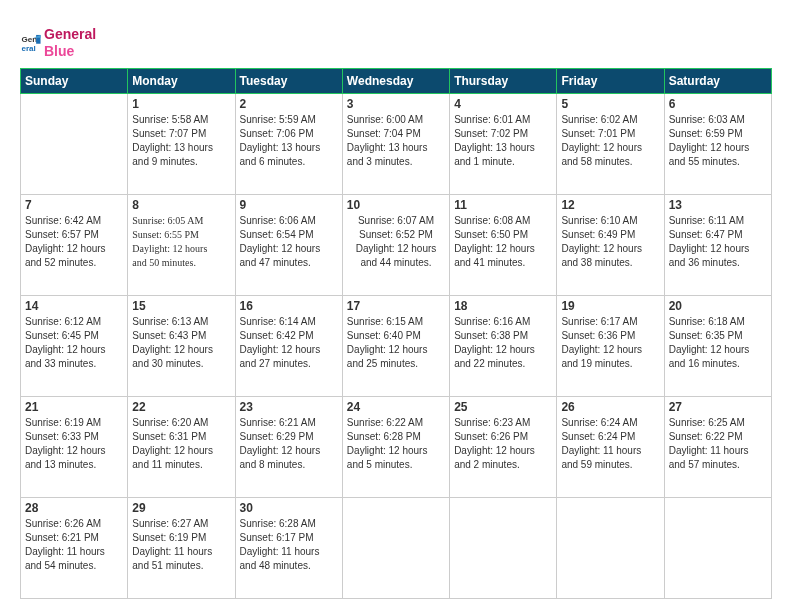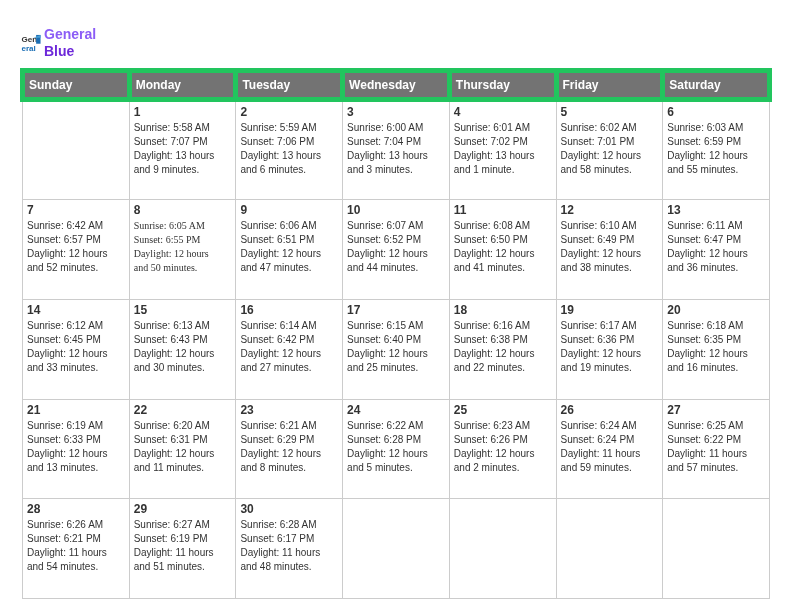--- a/index.html
+++ b/index.html
@@ -52,27 +52,27 @@
       color: #444;
     }
     .calendar {
       flex: 1;
       border: 1px solid #ccc;
       border-collapse: collapse;
       width: 100%;
       table-layout: fixed;
     }
     .calendar th {
-      background-color: #737373;
+      background-color: #0c4a6e;
       color: #fff;
       font-size: 12px;
       font-weight: bold;
       padding: 5px 4px;
       text-align: left;
-      border: 5px solid #22c55e;
+      border: 1px solid #22c55e;
     }
     .calendar td {
       border: 1px solid #ccc;
       vertical-align: top;
       padding: 3px 4px;
       font-size: 9.5px;
       color: #333;
       height: 80px;
     }
     .day-number {
@@ -102,24 +102,24 @@
   <div class="header">
     <div class="logo">
       <svg class="logo-icon" viewBox="0 0 30 30" xmlns="http://www.w3.org/2000/svg">
         <text x="2" y="14" font-size="11" font-weight="bold" fill="#333">Gen</text>
         <text x="2" y="26" font-size="11" font-weight="bold" fill="#1a6eb5">eral</text>
         <polygon points="22,4 28,4 28,16 22,16" fill="#1a6eb5"></polygon>
         <polygon points="18,8 28,8 28,4 18,8" fill="#4a9fd4"></polygon>
       </svg>
       <div style="line-height:1.1">
         <div class="logo-text">
-          <span style="color:#8b5cf6">General</span>
+          <span style="color:#be185d">General</span>
         </div>
         <div class="logo-text">
-          <span style="color:#6d28d9">Blue</span>
+          <span style="color:#ec4899">Blue</span>
         </div>
       </div>
     </div>
     <div class="title-block">
       <div class="month-title"></div>
       <div class="location"></div>
     </div>
   </div>
 
   <table class="calendar">
@@ -191,27 +191,27 @@
           <td>
             <span class="day-number">8</span>
             <div class="day-info" style="white-space: pre-line; font-family: Liberation Serif, serif;">Sunrise: 6:05 AM
 Sunset: 6:55 PM
 Daylight: 12 hours
 and 50 minutes.</div>
           </td>
           <td>
             <span class="day-number">9</span>
             <div class="day-info" style="white-space: pre-line;">Sunrise: 6:06 AM
-Sunset: 6:51 PM
+Sunset: 6:54 PM
 Daylight: 12 hours
 and 47 minutes.</div>
           </td>
           <td>
             <span class="day-number">10</span>
-            <div class="day-info" style="white-space: pre-line;">Sunrise: 6:07 AM
+            <div class="day-info" style="white-space: pre-line; text-align: center;">Sunrise: 6:07 AM
 Sunset: 6:52 PM
 Daylight: 12 hours
 and 44 minutes.</div>
           </td>
           <td>
             <span class="day-number">11</span>
             <div class="day-info" style="white-space: pre-line;">Sunrise: 6:08 AM
 Sunset: 6:50 PM
 Daylight: 12 hours
 and 41 minutes.</div>

